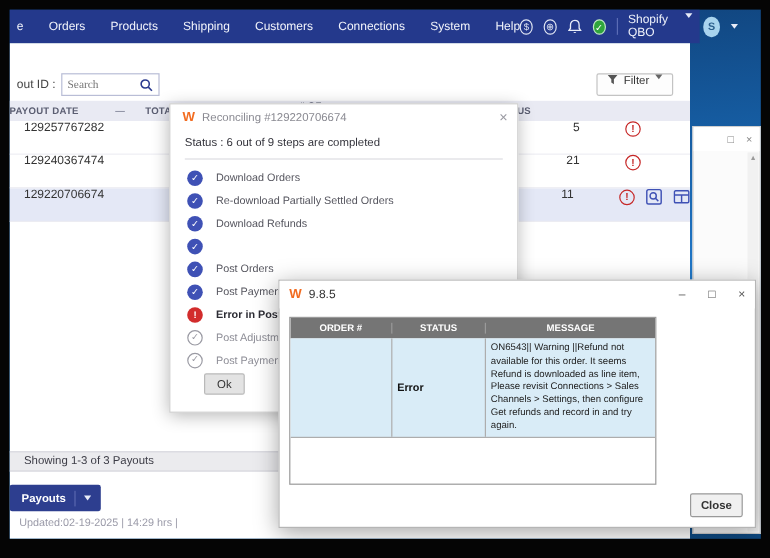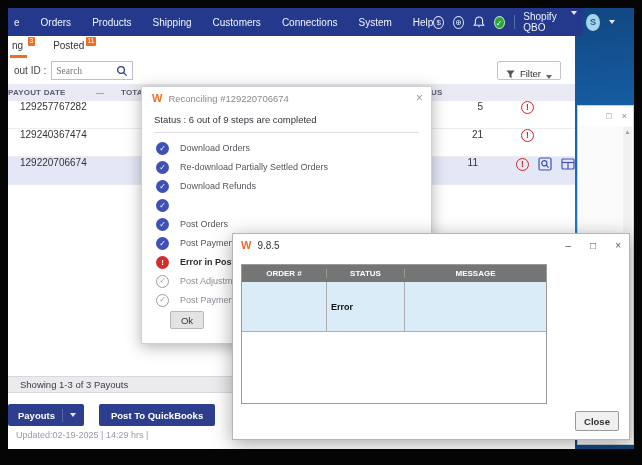--- a/index.html
+++ b/index.html
@@ -46,21 +46,21 @@
   .tab2 { margin-left:24px; }
 
   .toolbar { position:absolute; left:0; top:21px; width:100%; height:27px; display:flex; align-items:center;
              font-size:10px; color:#444; }
   .search-label { margin-left:6px; white-space:nowrap; }
   .search-box { margin-left:5px; width:82px; height:19px; border:1px solid #b9bdd6; background:#fff;
                 display:flex; align-items:center;font-family:Liberation Serif, serif; }
   .search-box input { border:none; outline:none; width:64px; font-size:9.5px; padding-left:4px;
                       color:#555; font-family:inherit; background:transparent; }
   .filter-btn { margin-left:auto; margin-right:14px; height:19px; border:1px solid #c3c3c3; background:#fdfdfd;
-                display:flex; align-items:flex-end; gap:5px; padding:0 8px; font-size:9.5px; color:#333;
+                display:flex; align-items:flex-start; gap:5px; padding:0 8px; font-size:9.5px; color:#333;
                 border-radius:2px; }
   .filter-btn .caret { border-top-color:#666; }
 
   .grid-head { position:absolute; left:0; top:48px; width:100%; height:17px; background:#e9eaf3;
                display:flex; align-items:center; font-size:8px; font-weight:bold; color:#5b5e72;
                letter-spacing:.2px; }
   .c1 { width:215px; padding-left:12px; }
   .c2 { width:88px; }
   .c3 { width:25px; color:#8a8da0; }
   .c4 { width:72px; }
@@ -171,30 +171,20 @@
           <span>Shopify QBO</span>
           <span class="caret"></span>
         </span>
         <span class="avatar">S</span>
         <span class="caret"></span>
       </div>
     </div>
 
     <div class="app-body">
 
-      <div class="tabs">
-        <div class="tab active">
-          <span>ng</span>
-          <span class="badge">3</span>
-        </div>
-        <div class="tab tab2">
-          <span>Posted</span>
-          <span class="badge">11</span>
-        </div>
-      </div>
 
       <div class="toolbar">
         <span class="search-label">out ID :</span>
         <div class="search-box">
           <input type="text" placeholder="Search" style="">
           <span>
             <svg width="12" height="12" viewBox="0 0 12 12">
                 <circle cx="5" cy="5" r="3.4" fill="none" stroke="#2b3a8f" stroke-width="1.3"></circle>
                 <line x1="7.6" y1="7.6" x2="10.6" y2="10.6" stroke="#2b3a8f" stroke-width="1.3"></line>
               </svg>
@@ -269,21 +259,20 @@
       <div class="showing-bar">
         <span>Showing 1-3 of 3 Payouts</span>
       </div>
 
       <div class="actions">
         <button class="btn-navy btn-split">
           <span>Payouts</span>
           <span class="sep"></span>
           <span class="caret"></span>
         </button>
-        <button class="btn-navy">Post To QuickBooks</button>
       </div>
 
       <div class="updated">Updated:02-19-2025 | 14:29 hrs |</div>
     </div>
 
     <div class="dlg1">
       <div class="dlg1-title">
         <span class="logo">W</span>
         <span>Reconciling #129220706674</span>
       </div>
@@ -342,19 +331,20 @@
       </div>
       <div class="dlg2-box">
         <div class="etable-head">
           <span class="e1">ORDER #</span>
           <span class="e2">STATUS</span>
           <span class="e3">MESSAGE</span>
         </div>
         <div class="etable-row">
           <span class="e1"></span>
           <span class="e2">Error</span>
+          <span class="e3">ON6543|| Warning ||Refund not available for this order. It seems Refund is downloaded as line item, Please revisit Connections &gt; Sales Channels &gt; Settings, then configure Get refunds and record in and try again.</span>
         </div>
       </div>
       <button class="close-btn">Close</button>
     </div>
 
   </div>
 </div>
 
 </body></html>

